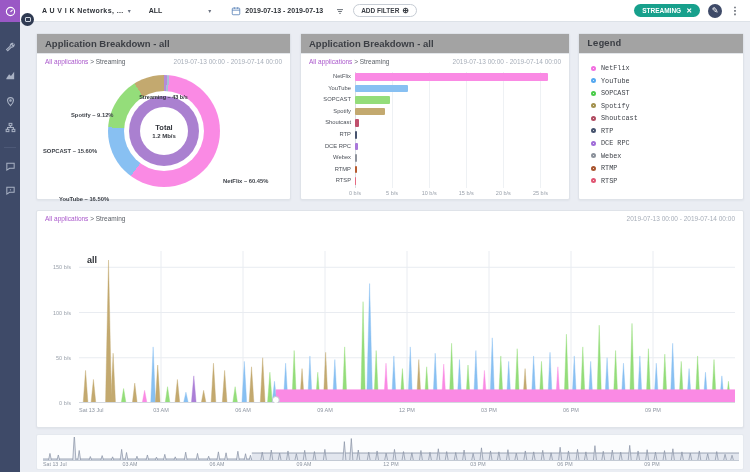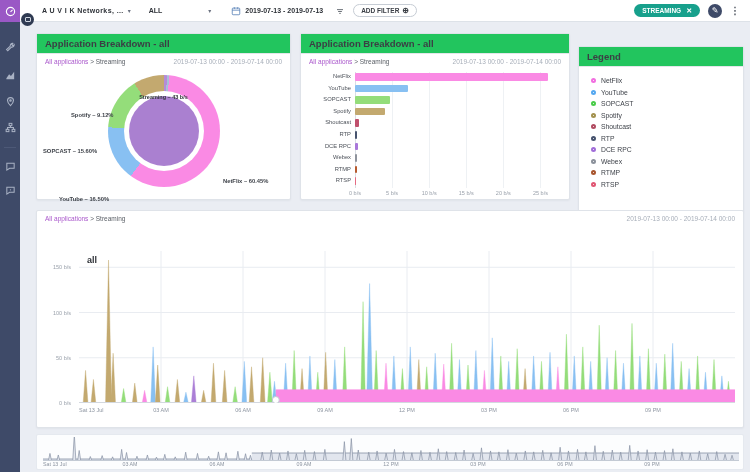--- a/index.html
+++ b/index.html
@@ -34,30 +34,30 @@
   .sb-item.active{background:#9a58c5;color:#fff;}
   .sb-item svg{display:block;}
   .sb-div{width:12px;border-top:1px solid #4d5977;margin:9px 0 7px;}
   .toggle-btn{position:absolute;left:21px;top:13px;width:13px;height:13px;border-radius:50%;
     background:#2f3a52;z-index:7;display:flex;align-items:center;justify-content:center;cursor:pointer;}
   .toggle-btn .sq{width:6px;height:5px;border:1px solid #cfd5e0;border-radius:1px;}
 
   
   .panel{position:absolute;background:#fff;border:1px solid #dfe3e9;border-radius:2px;
     box-shadow:0 1px 2px rgba(40,50,70,.05);}
-  .panel-h{height:20px;background:#22c55e;border-bottom:1px solid #e3e6ea;display:flex;
+  .panel-h{height:20px;background:#a3a3a3;border-bottom:1px solid #e3e6ea;display:flex;
     align-items:center;padding:0 8px;font-size:9.5px;font-weight:bold;color:#3b3e44;}
   .panel-sub{display:flex;justify-content:space-between;align-items:center;padding:4px 8px 1px;font-size:6.5px;}
   .crumb a,.crumb .root{color:#a957cb;cursor:pointer;text-decoration:none;}
   .crumb .rest{color:#5a5f66;}
   .p-date{color:#a7aeb9;}
 
   #p-donut{left:36px;top:33px;width:255px;height:167px;}
   #p-bars{left:300px;top:33px;width:270px;height:167px;}
-  #p-legend{left:578px;top:46px;width:166px;height:167px;}
+  #p-legend{left:578px;top:33px;width:166px;height:167px;font-family:Liberation Mono, monospace;}
   #p-temporal{left:36px;top:210px;width:708px;height:218px;}
   #p-nav{left:36px;top:434px;width:708px;height:36px;background:#fcfdfe;border:1px solid #e5e9ef;border-radius:2px;position:absolute;}
 
   
   .donut-wrap{position:absolute;left:0;top:36px;right:0;bottom:0;}
   .donut{position:absolute;left:71px;top:5px;width:112px;height:112px;border-radius:50%;}
   .d-hole1{position:absolute;left:87px;top:21px;width:80px;height:80px;border-radius:50%;background:#fff;}
   .d-ring2{position:absolute;left:92px;top:26px;width:70px;height:70px;border-radius:50%;background:#aa80d0;}
   .d-hole2{position:absolute;left:103px;top:37px;width:48px;height:48px;border-radius:50%;background:#fff;
     display:flex;flex-direction:column;align-items:center;justify-content:center;}
@@ -203,20 +203,24 @@
       <span class="root">All applications</span>
       <span class="rest">&gt;</span>
       <span class="rest">Streaming</span>
     </span>
     <span class="p-date">2019-07-13 00:00 - 2019-07-14 00:00</span>
   </div>
   <div class="donut-wrap">
     <div class="donut" id="donut-ring" style="background: conic-gradient(rgb(180, 139, 216) 0deg, rgb(180, 139, 216) 3.14deg, rgb(169, 191, 216) 3.14deg, rgb(169, 191, 216) 5.58deg, rgb(250, 138, 228) 5.58deg, rgb(250, 138, 228) 216.31deg, rgb(136, 192, 242) 216.31deg, rgb(136, 192, 242) 273.83deg, rgb(148, 221, 122) 273.83deg, rgb(148, 221, 122) 328.21deg, rgb(195, 169, 111) 328.21deg, rgb(195, 169, 111) 360deg);"></div>
     <div class="d-hole1"></div>
     <div class="d-ring2"></div>
+    <div class="d-hole2">
+      <div class="d-center-t">Total</div>
+      <div class="d-center-v">1.2 Mb/s</div>
+    </div>
     <div class="d-ringlabel">Streaming – 43 b/s</div>
     <div id="donut-labels">
         <div class="d-label" style="left: 34px; top: 42px;">Spotify – 9.12%</div>
         <div class="d-label" style="left: 6px; top: 78px;">SOPCAST – 15.60%</div>
         <div class="d-label" style="left: 22px; top: 126px;">YouTube – 16.50%</div>
         <div class="d-label" style="left: 186px; top: 108px;">NetFlix – 60.45%</div>
       </div>
   </div>
 </div>
 

